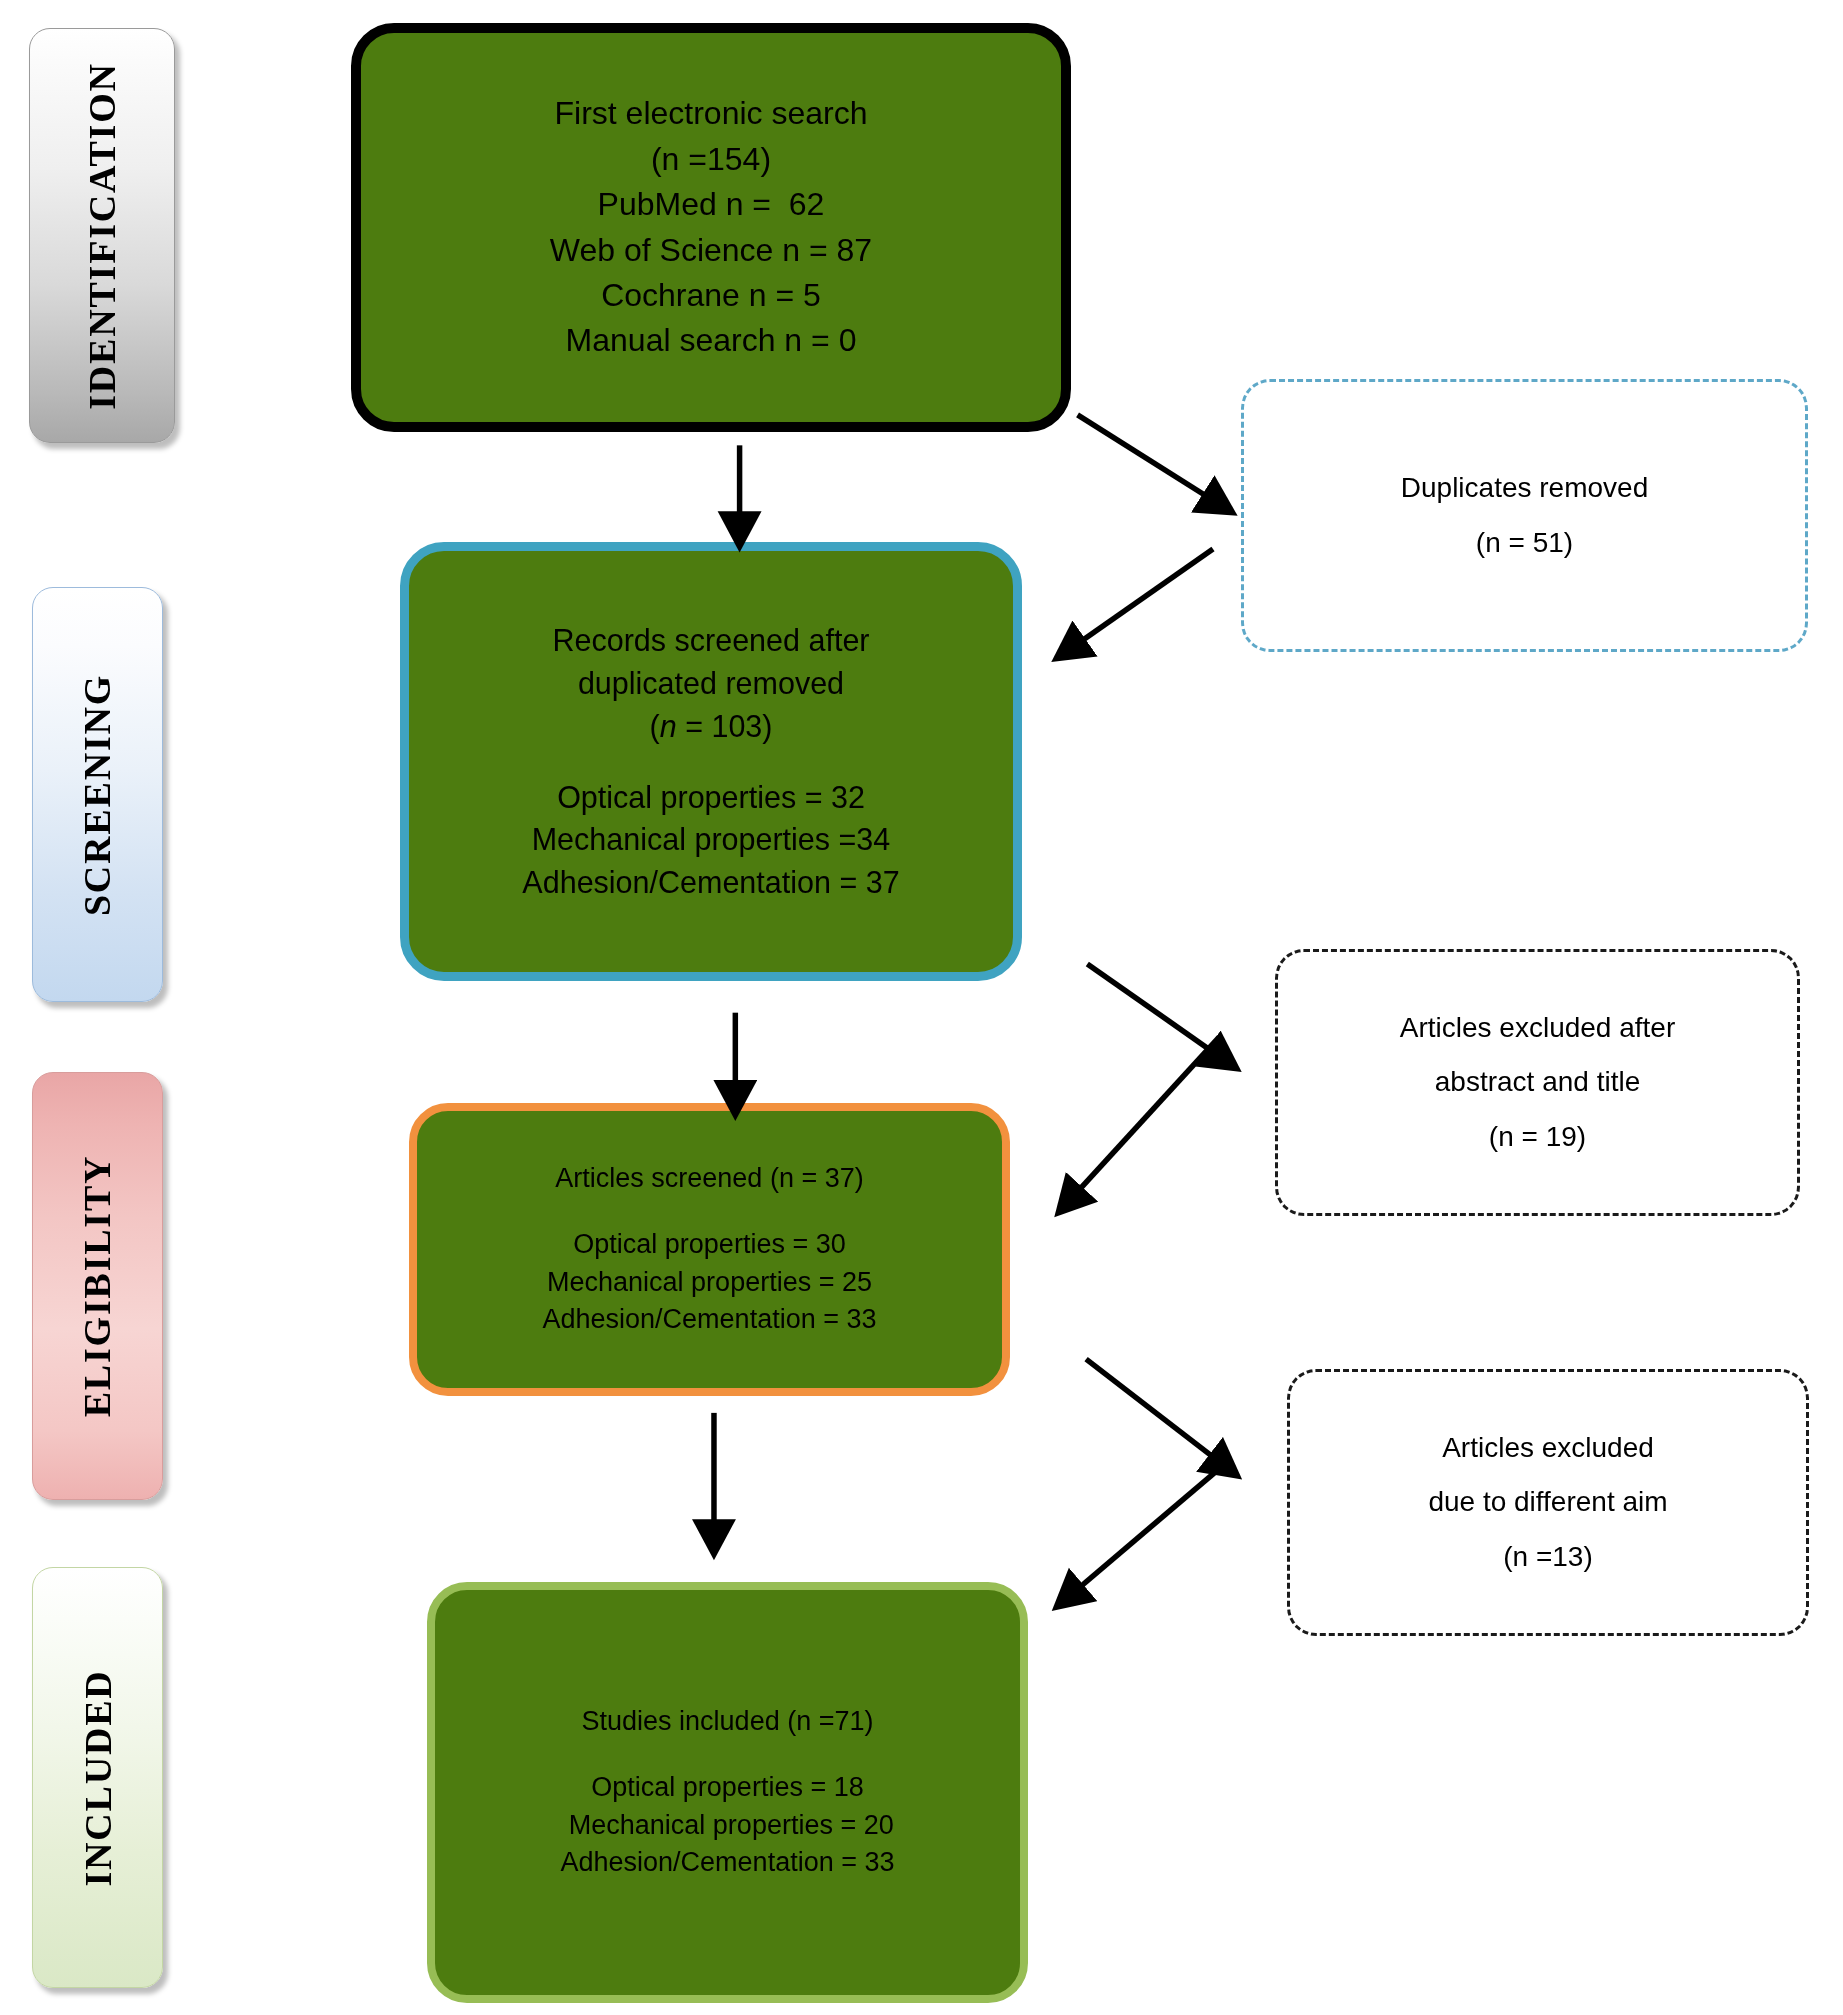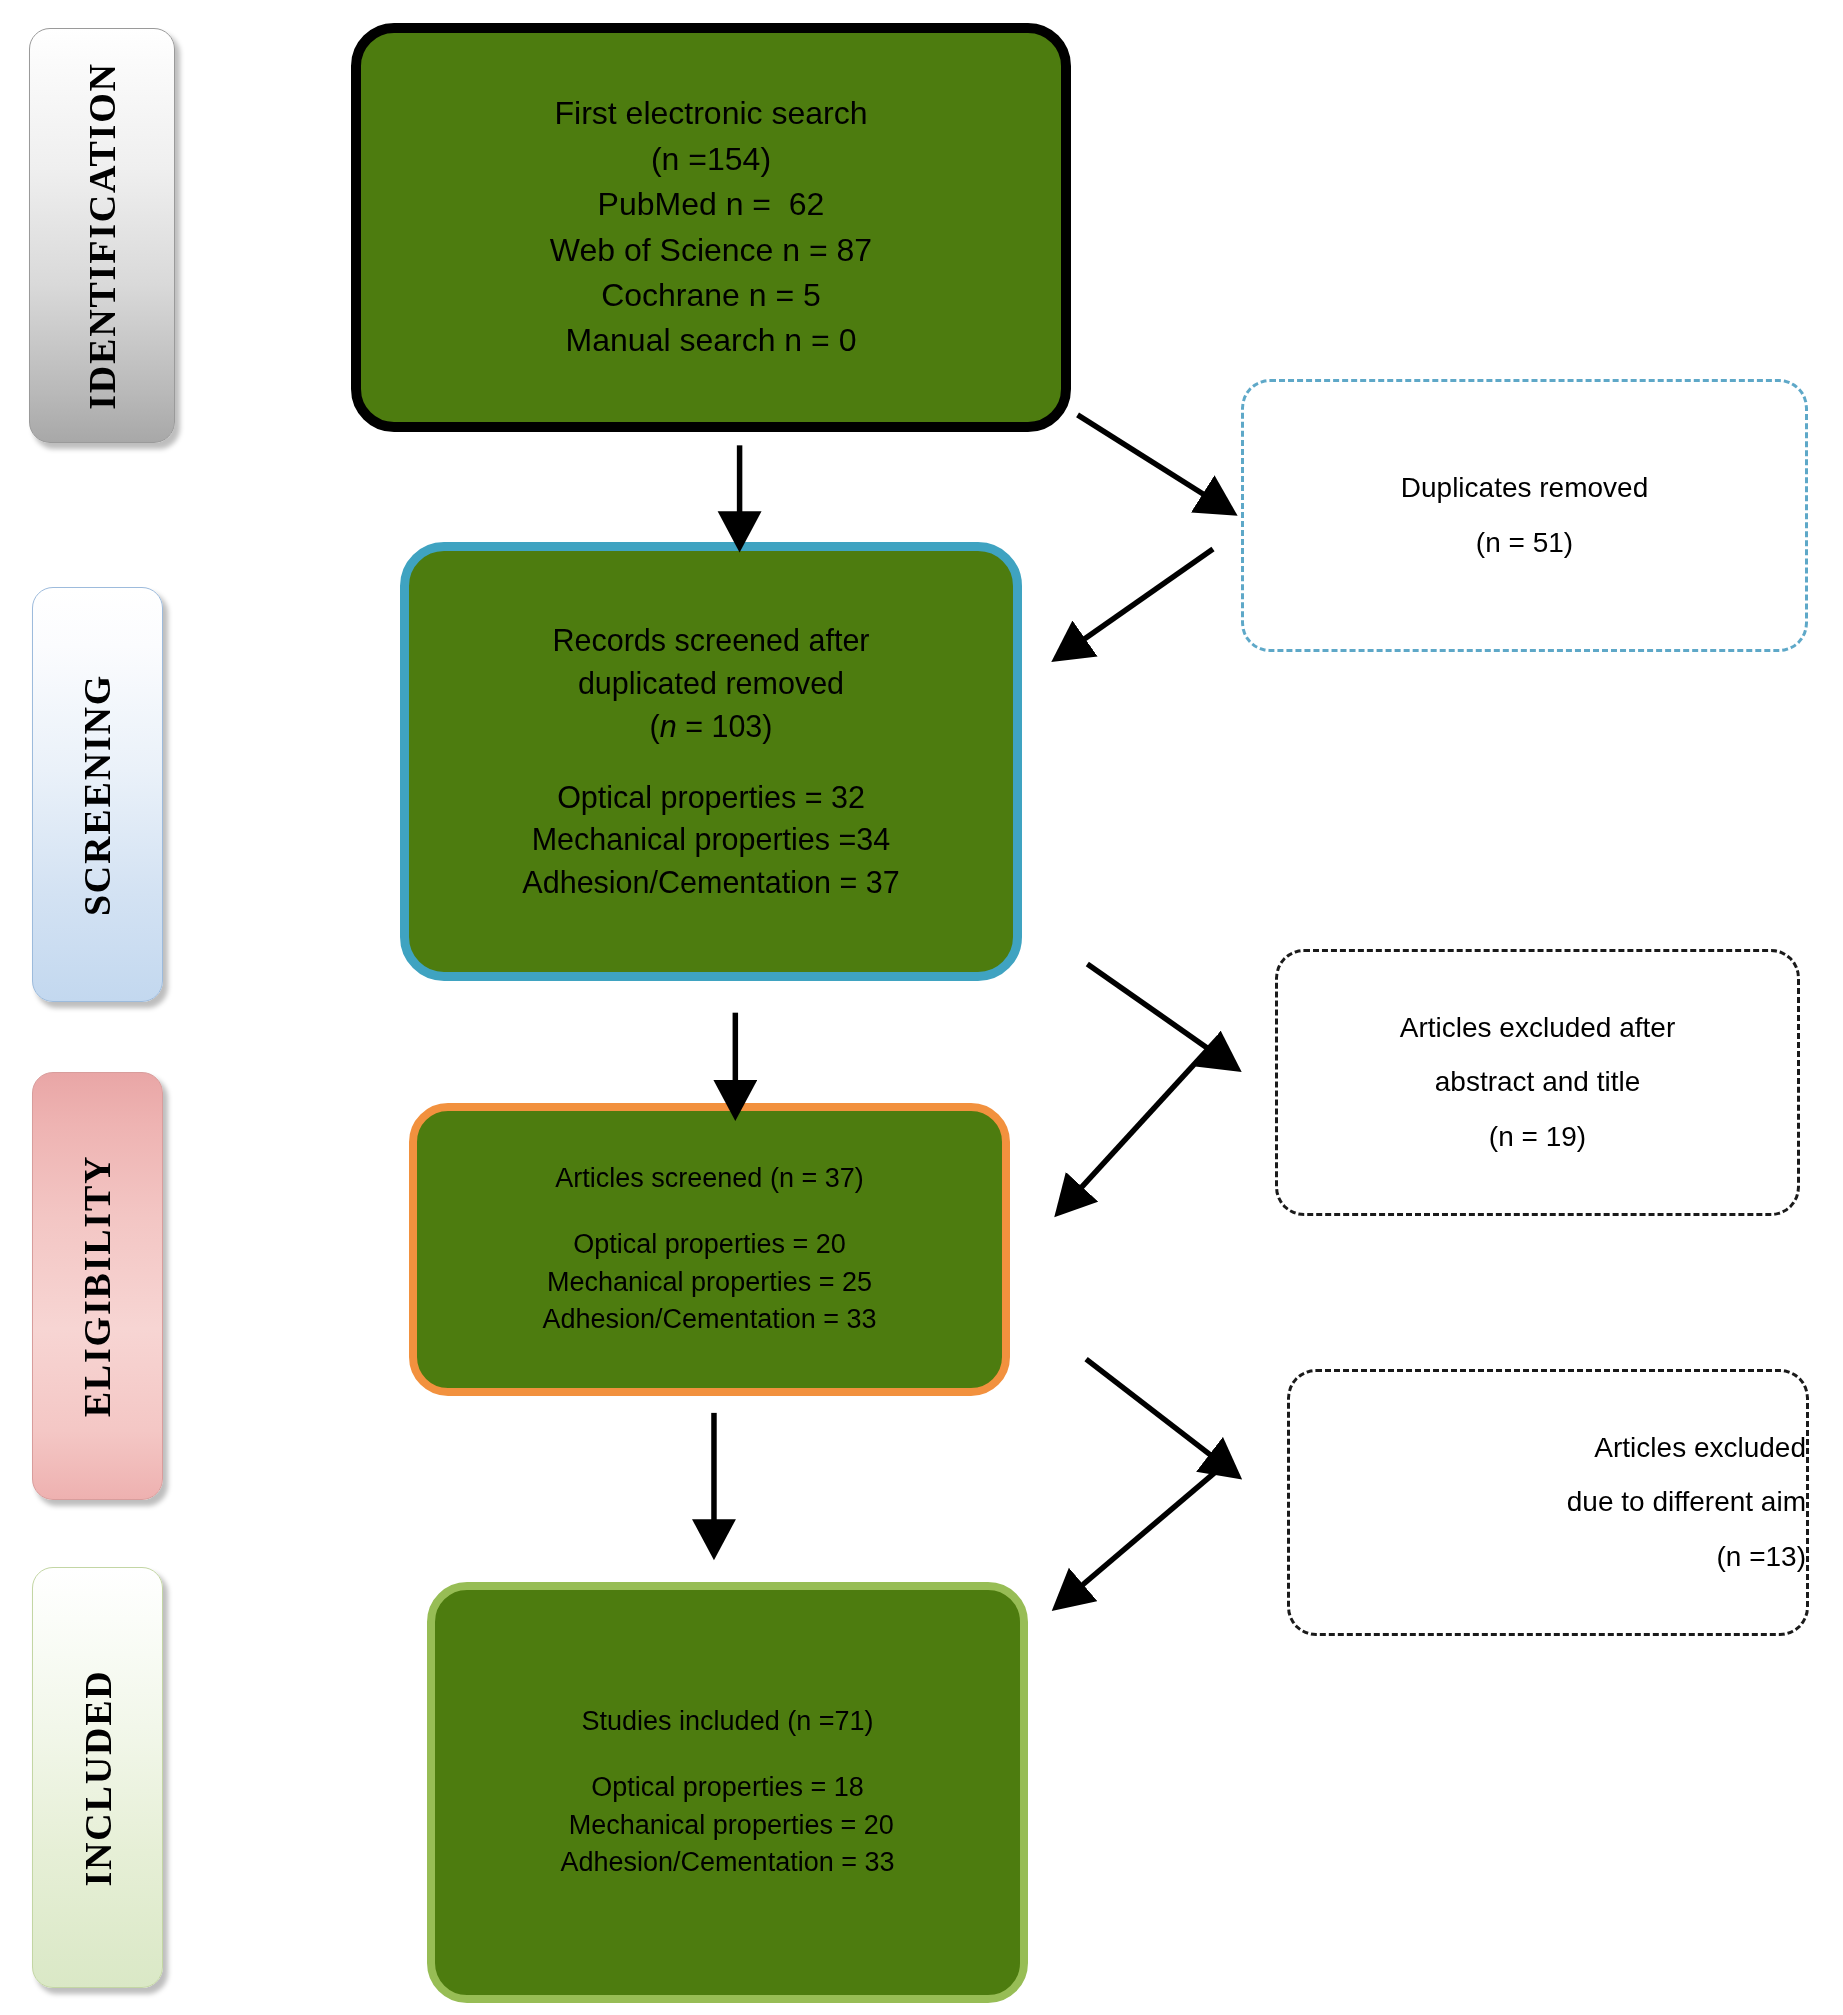--- a/index.html
+++ b/index.html
@@ -124,21 +124,20 @@
   }
   #box-excluded-abstract {
     left: 1275px; top: 949px; width: 525px; height: 267px;
     border: 3.7px dashed #1a1a1a;
     border-radius: 29px;
   }
   #box-excluded-aim {
     left: 1287px; top: 1369px; width: 522px; height: 267px;
     border: 3.7px dashed #1a1a1a;
     border-radius: 29px;
-    align-items: flex-end;
   }
 
   .italic-n { font-style: italic; }
 
   
   .arrow-svg {
     position: absolute;
     overflow: visible;
     pointer-events: none;
   }
@@ -176,21 +175,21 @@
     <span class="line"><span>(</span><span class="italic-n">n</span><span> = 103)</span></span>
     <span class="gap"></span>
     <span class="line">Optical properties = 32</span>
     <span class="line">Mechanical properties =34</span>
     <span class="line">Adhesion/Cementation = 37</span>
   </div>
 
   <div class="flow-box" id="box-eligibility">
     <span class="line">Articles screened (n = 37)</span>
     <span class="gap"></span>
-    <span class="line">Optical properties = 20</span>
+    <span class="line">Optical properties = 30</span>
     <span class="line">Mechanical properties = 25</span>
     <span class="line">Adhesion/Cementation = 33</span>
   </div>
 
   <div class="flow-box" id="box-included">
     <span class="line">Studies included (n =71)</span>
     <span class="gap"></span>
     <span class="line">Optical properties = 18</span>
     <span class="line"> Mechanical properties = 20</span>
     <span class="line">Adhesion/Cementation = 33</span>

